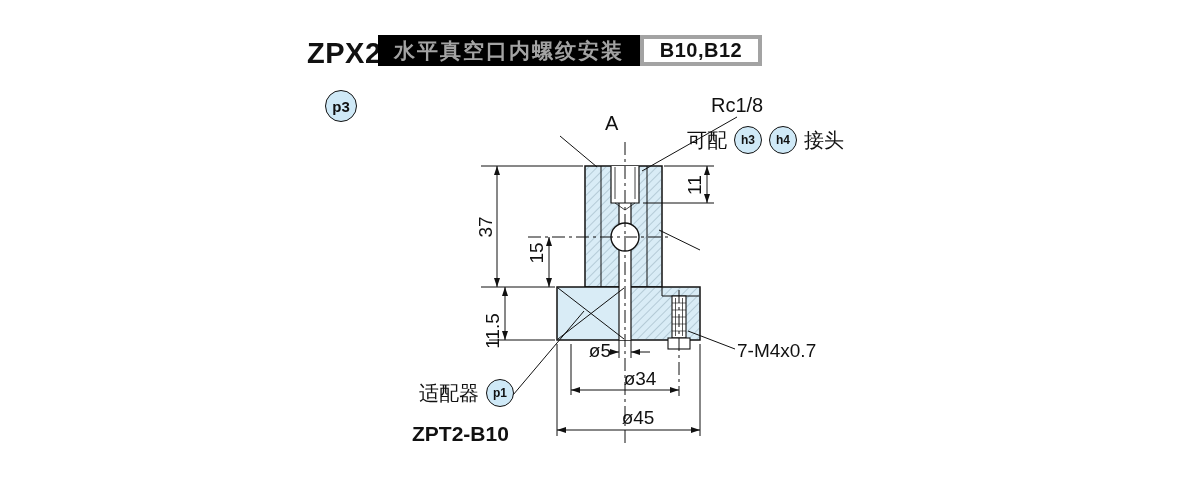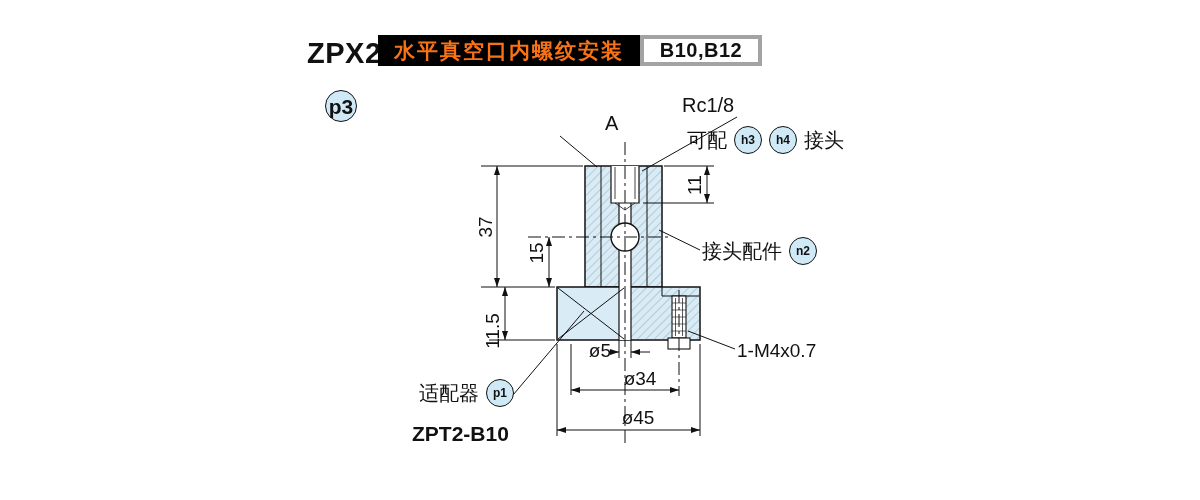--- a/index.html
+++ b/index.html
@@ -1,29 +1,29 @@
 <!DOCTYPE html>
 <html><head>
 <meta charset="utf-8">
 <style>
   html,body{margin:0;padding:0;background:#fff;}
   .canvas{position:relative;width:1200px;height:500px;background:#ffffff;overflow:hidden;
           font-family:"Liberation Sans","DejaVu Sans",sans-serif;color:#111;}
   .abs{position:absolute;}
   .hdr-series{left:307px;top:37px;font-size:29px;font-weight:bold;letter-spacing:.5px;}
-  .hdr-title{left:378px;top:35px;width:262px;height:31px;background:#000;color:#f97316;font-size:21px;
+  .hdr-title{left:378px;top:35px;width:262px;height:31px;background:#000;color:#a3a3a3;font-size:21px;
              font-weight:bold;display:flex;align-items:center;justify-content:center;letter-spacing:2px;
              box-sizing:border-box;white-space:nowrap;}
   .hdr-models{left:640px;top:35px;width:122px;height:31px;border:4px solid #a3a3a3;background:#fff;
               font-size:20px;font-weight:bold;display:flex;align-items:center;justify-content:center;
               box-sizing:border-box;letter-spacing:.5px;}
   .badge{display:inline-flex;align-items:center;justify-content:center;width:28px;height:28px;
          border-radius:50%;border:1.6px solid #111;background:#cfe9f7;font-weight:bold;font-size:12px;
          line-height:1;box-sizing:border-box;}
-  .badge.lg{width:32px;height:32px;font-size:21px;}
+  .badge.lg{width:32px;height:32px;font-size:15px;}
   .row{display:flex;align-items:center;gap:7px;white-space:nowrap;}
   .lbl{font-size:20px;white-space:nowrap;}
   .bold{font-weight:bold;}
   svg{position:absolute;left:0;top:0;}
   svg text{font-family:"Liberation Sans","DejaVu Sans",sans-serif;font-size:19px;fill:#111;}
   svg .ln{stroke:#111;stroke-width:1;fill:none;}
   svg .ah{fill:#111;stroke:none;}
   svg .cl{stroke:#111;stroke-width:1;fill:none;stroke-dasharray:13 4 3 4;}
 </style>
 </head>
@@ -157,35 +157,31 @@
       <line x1="735" y1="349" x2="688" y2="331" class="ln"></line>
     </g>
   </svg>
 
   <div class="abs hdr-series">ZPX2</div>
   <div class="abs hdr-title">水平真空口内螺纹安装</div>
   <div class="abs hdr-models">B10,B12</div>
   <div class="abs badge lg" style="left:325px;top:90px">p3</div>
 
   <div class="abs lbl" style="left:605px;top:112px">A</div>
-  <div class="abs lbl" style="left:682px;top:94px">Rc1/8</div>
+  <div class="abs lbl" style="left:711px;top:94px">Rc1/8</div>
 
   <div class="abs row" style="left:687px;top:126px">
     <span class="lbl">可配</span>
     <span class="badge">h3</span>
     <span class="badge">h4</span>
     <span class="lbl">接头</span>
   </div>
 
-  <div class="abs row" style="left:702px;top:237px">
-    <span class="lbl">接头配件</span>
-    <span class="badge">n2</span>
-  </div>
 
   <div class="abs row" style="left:419px;top:379px">
     <span class="lbl">适配器</span>
     <span class="badge">p1</span>
   </div>
 
   <div class="abs lbl bold" style="left:412px;top:422px;font-size:21px">ZPT2-B10</div>
-  <div class="abs lbl" style="left:737px;top:340px;font-size:19px">1-M4x0.7</div>
+  <div class="abs lbl" style="left:737px;top:340px;font-size:19px">7-M4x0.7</div>
 
 </div>
 
 </body></html>

